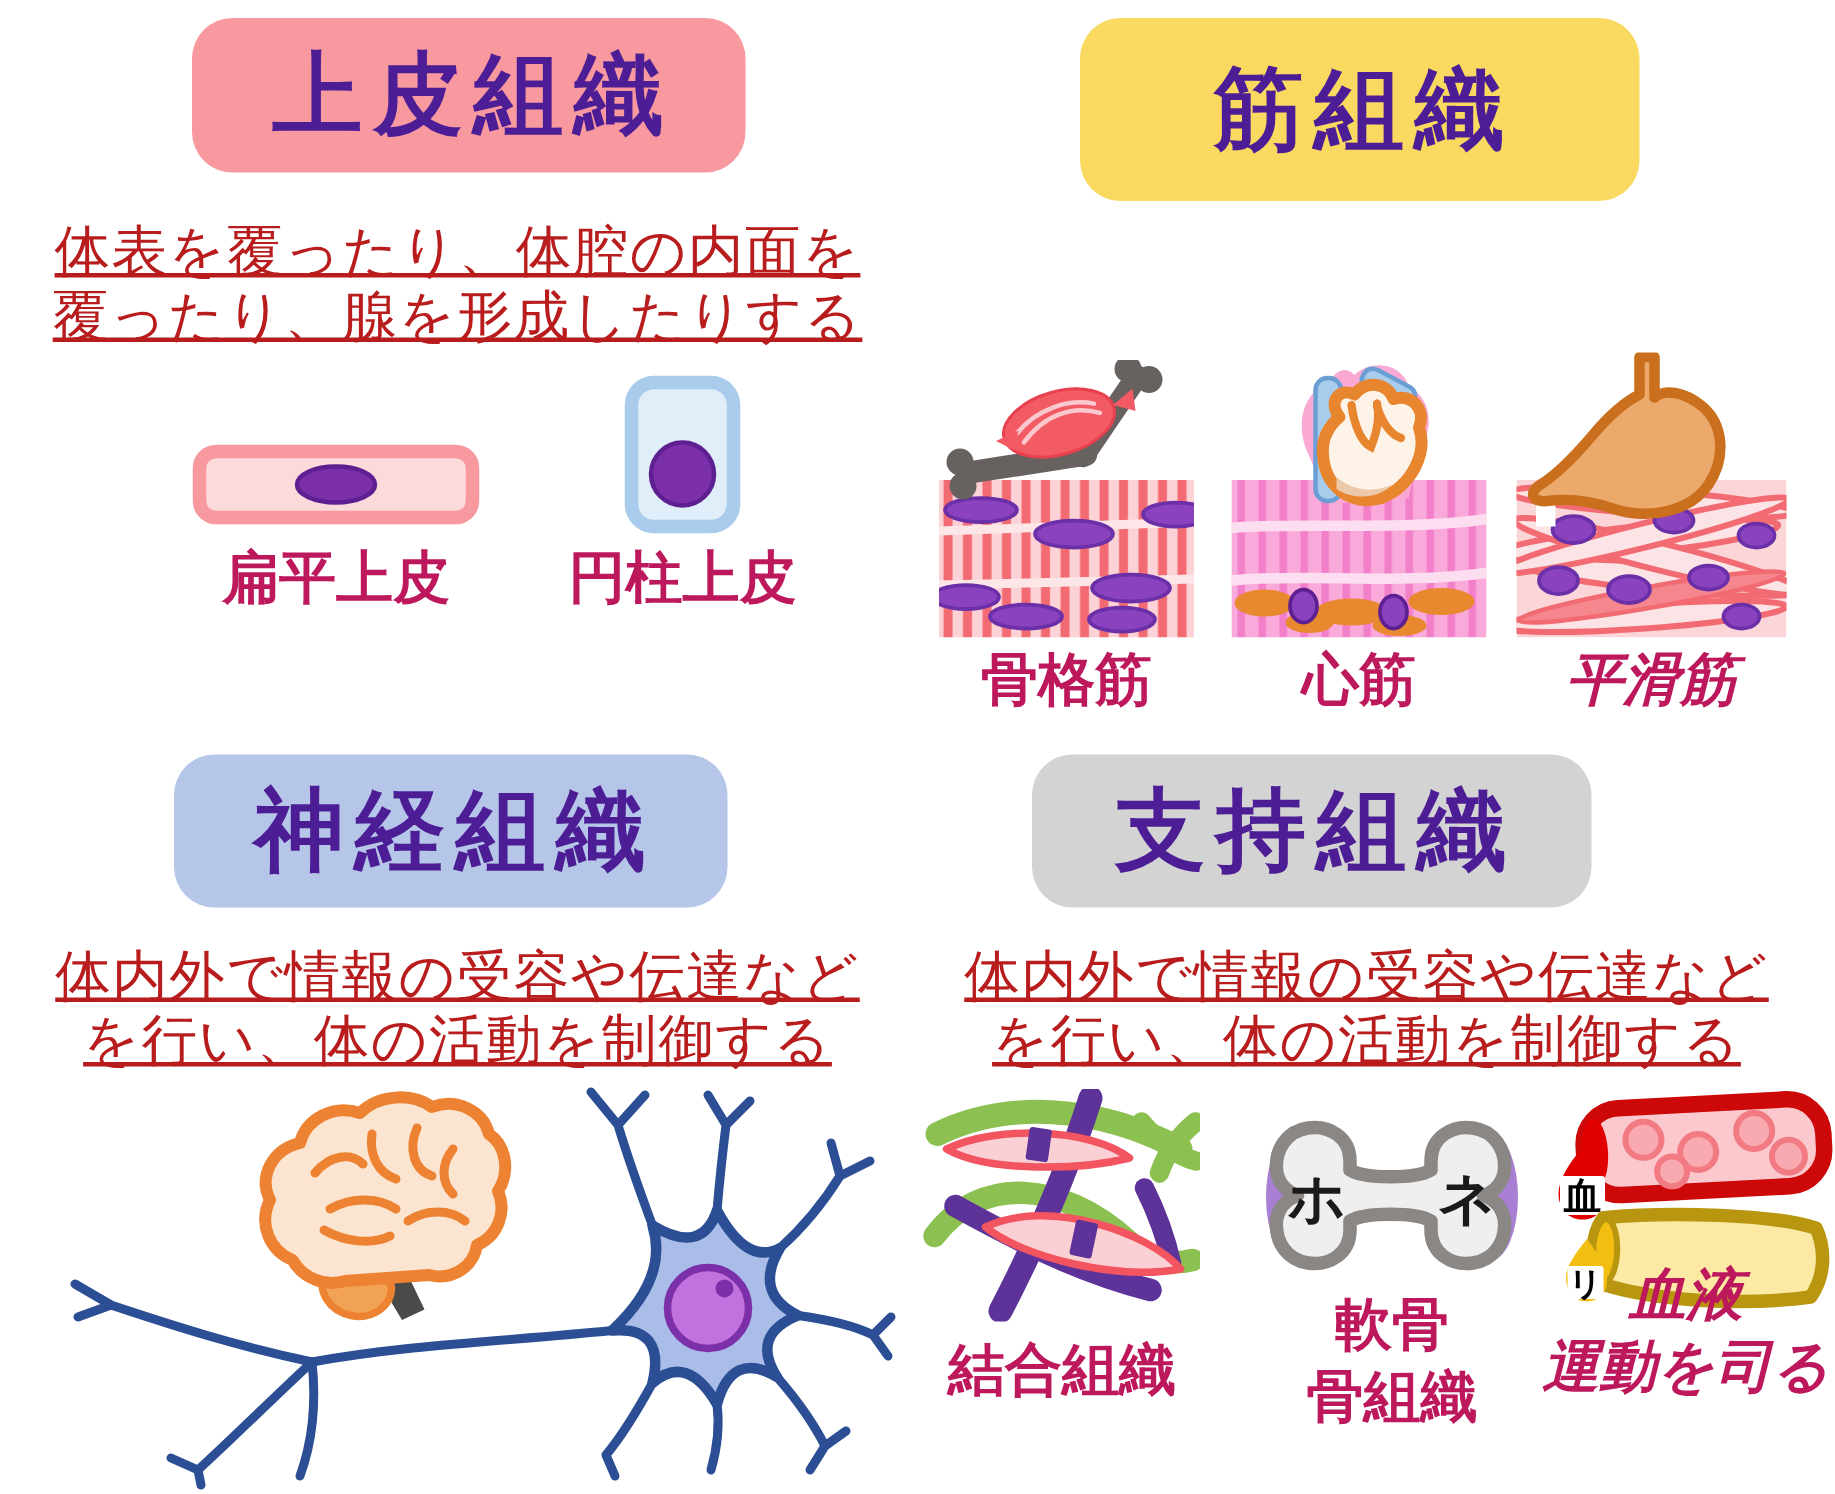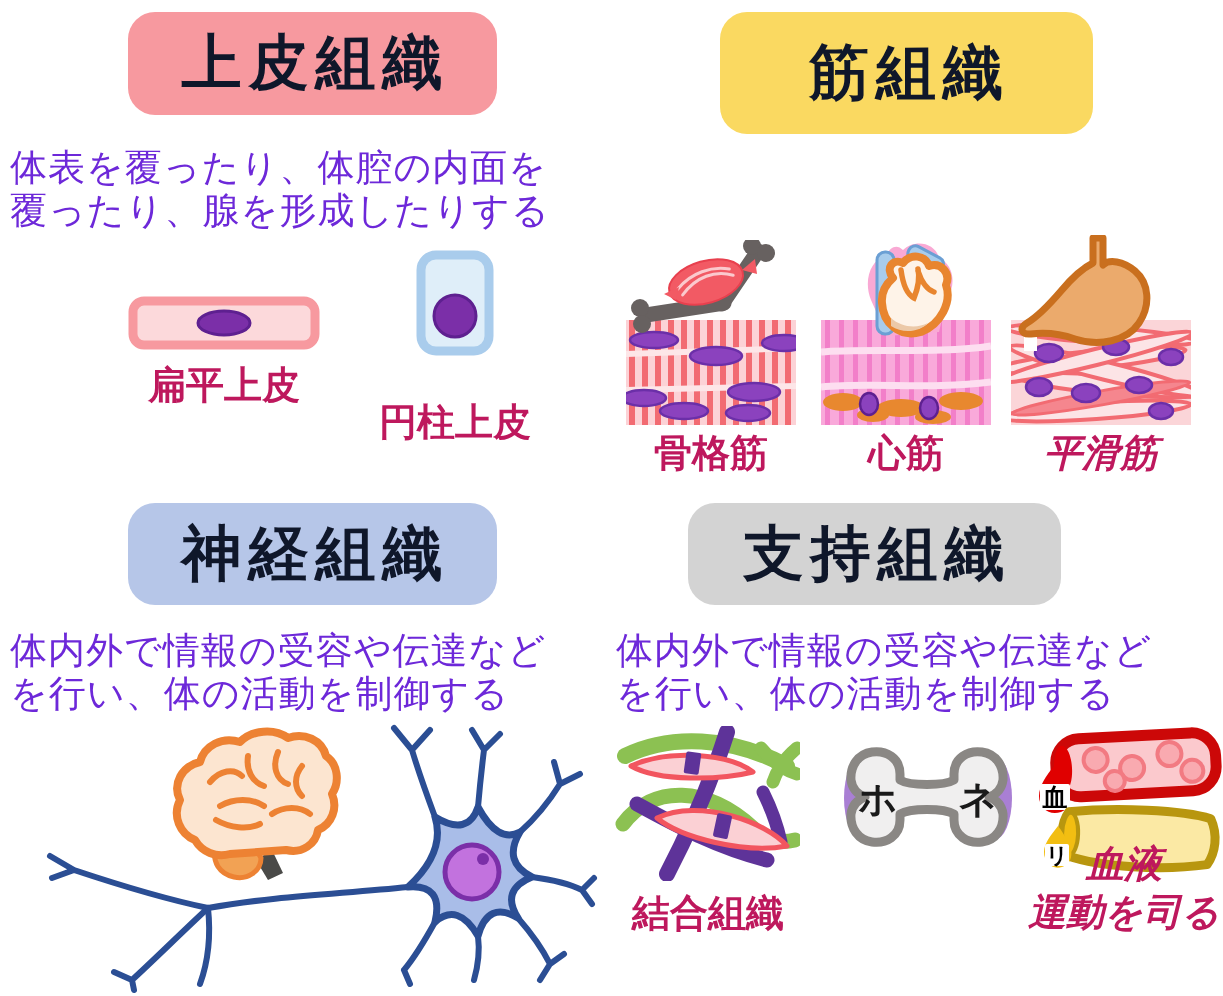--- a/index.html
+++ b/index.html
@@ -7,27 +7,27 @@
     position:relative; width:1223px; height:996px; background:#ffffff;
     overflow:hidden;
     font-family:"Liberation Sans","DejaVu Sans",sans-serif;
     color:#2e2e2e;
   }
   .hdr {
     position:absolute; border-radius:27px;
     display:flex; align-items:center; justify-content:center;
   }
   .hdr span {
-    font-size:60px; font-weight:900; letter-spacing:7px; color:#0f172a;
+    font-size:60px; font-weight:900; letter-spacing:7px; color:#4c1d95;
     transform:translateX(3px);
   }
   .desc {
-    position:absolute; 
+    position:absolute; text-align:center;
     font-size:37px; line-height:43px; letter-spacing:1px;
-    color:#6d28d9; font-weight:500; white-space:nowrap;
+    color:#b91c1c; font-weight:500; white-space:nowrap;text-decoration:underline;
   }
   .lbl {
     position:absolute; text-align:center;
     font-size:38px; font-weight:800; color:#be185d; white-space:nowrap;
   }
   .lbl .l2line { line-height:48px; }
   .fig { position:absolute; }
   .fig svg { display:block; width:100%; height:100%; }
   svg text { font-family:inherit; }
 </style>
@@ -50,21 +50,21 @@
       <ellipse cx="96" cy="27" rx="26" ry="12" fill="#7b2fa8" stroke="#5e2090" stroke-width="3"></ellipse>
     </svg>
   </div>
   <div class="fig" style="left:416px; top:250px; width:78px; height:106px;">
     <svg viewBox="0 0 78 106">
       <rect x="5" y="5" width="68" height="96" rx="15" fill="#dfeef9" stroke="#a9ccec" stroke-width="9"></rect>
       <circle cx="39" cy="66" r="21" fill="#7b2fa8" stroke="#5e2090" stroke-width="3"></circle>
     </svg>
   </div>
   <div class="lbl" style="left:128px; top:360px; width:192px;">扁平上皮</div>
-  <div class="lbl" style="left:364px; top:360px; width:182px;margin-top:37px;">円柱上皮</div>
+  <div class="lbl" style="left:364px; top:360px; width:182px;">円柱上皮</div>
 
   <div class="hdr" style="left: 720px; top: 12px; width: 373px; height: 122px; background-color: rgb(250, 217, 97);">
     <span>筋組織</span>
   </div>
 
   <div class="fig" style="left:626px; top:240px; width:170px; height:185px;">
     <svg viewBox="0 0 170 185">
       <defs>
         <pattern id="p-sk" width="13" height="12" patternUnits="userSpaceOnUse">
           <rect width="13" height="12" fill="#fcd2d6"></rect>
@@ -158,21 +158,21 @@
       </g>
       <rect x="13" y="88" width="13" height="28" fill="#ffffff"></rect>
       <path d="M82,3 L82,28 C70,34 60,44 50,56 C38,70 26,82 16,88 C8,93 10,100 20,99 C36,97 50,99 64,104 C88,112 116,106 128,88 C140,70 138,48 124,36 C112,26 98,24 92,30 L92,3 Z" fill="#ebaa6c" stroke="#c96f1e" stroke-width="7" stroke-linejoin="round" stroke-linecap="round"></path>
     </svg>
   </div>
 
   <div class="lbl" style="left:626px; top:428px; width:170px;">骨格筋</div>
   <div class="lbl" style="left:821px; top:428px; width:170px;">心筋</div>
   <div class="lbl" style="left:1011px; top:428px; width:180px;font-style:italic;">平滑筋</div>
 
-  <div class="hdr" style="left: 128px; top: 503px; width: 369px; height: 102px; background-color: rgb(182, 198, 232); justify-content: center;">
+  <div class="hdr" style="left: 116px; top: 503px; width: 369px; height: 102px; background-color: rgb(182, 198, 232); justify-content: center;">
     <span>神経組織</span>
   </div>
   <div class="desc" style="left:10px; top:629px; width:590px;">
     <div>体内外で情報の受容や伝達など</div>
     <div>を行い、体の活動を制御する</div>
   </div>
 
   <div class="fig" style="left:20px; top:722px; width:580px; height:272px;">
     <svg viewBox="0 0 580 272">
       <g>
@@ -259,18 +259,22 @@
         <path d="M36,90 C82,84 150,84 178,92 C186,108 184,126 176,138 C130,146 70,144 36,134 C28,120 28,102 36,90 Z" fill="#fbe9a4" stroke="#b8960f" stroke-width="9" stroke-linejoin="round"></path>
         <ellipse cx="38" cy="112" rx="8" ry="21" fill="#f2be12" stroke="#b8960f" stroke-width="4"></ellipse>
       </g>
       <path d="M26,102 C18,112 12,120 12,128 C12,138 20,146 30,143 C40,140 42,128 36,118 C33,112 30,107 26,102 Z" fill="#f2be12"></path>
       <rect x="13" y="120" width="24" height="22" fill="#ffffff" rx="2"></rect>
       <text x="25" y="139" font-size="22" font-weight="700" fill="#000000" text-anchor="middle">リ</text>
     </svg>
   </div>
 
   <div class="lbl" style="left:608px; top:888px; width:200px;">結合組織</div>
+  <div class="lbl" style="left:838px; top:860px; width:180px;">
+    <div class="l2line">軟骨</div>
+    <div class="l2line">骨組織</div>
+  </div>
   <div class="lbl" style="left:1025px; top:840px; width:198px;font-style:italic;">
     <div class="l2line">血液</div>
     <div class="l2line">運動を司る</div>
   </div>
 
 </div>
 
 </body></html>

